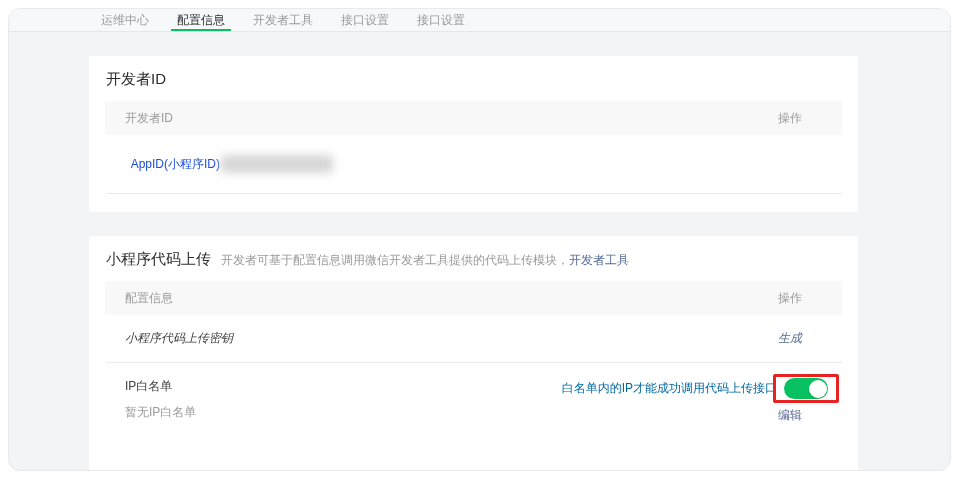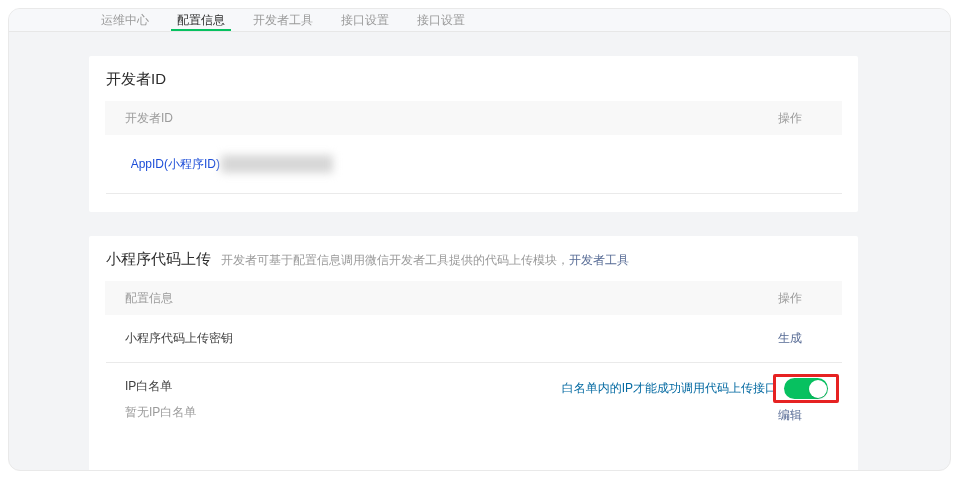--- a/index.html
+++ b/index.html
@@ -42,21 +42,21 @@
     background:#d7d7d7; filter:blur(4px); }
 
   .row-appsecret { height:50px; justify-content:space-between; }
   .action-group { display:flex; align-items:center; gap:5px; }
   .link { color:var(--link); font-size:12px; cursor:pointer; text-decoration:none; }
   .q-icon { width:14px; height:14px; border-radius:50%; border:1px solid #b9b9b9;
     color:#a9a9a9; font-size:10px; line-height:12px; display:flex; align-items:center;
     justify-content:center; cursor:pointer; }
   .card1-pad { height:18px; }
 
-  .row-uploadkey { height:47px; justify-content:space-between; }
+  .row-uploadkey { height:47px; justify-content:space-between;font-style:italic; }
 
   .row-whitelist { padding:0 0 0 20px; height:72px; justify-content:space-between;
     align-items:stretch; }
   .wl-left { display:flex; flex-direction:column; justify-content:center; gap:9px; }
   .wl-label { color:#404040; }
   .wl-empty { color:#9b9b9b; }
   .wl-right { display:flex; flex-direction:column; align-items:flex-end;
     justify-content:center; gap:4px; }
   .wl-note-line { display:flex; align-items:center; padding-right:3px; }
   .wl-note { font-size:12px; color:#0369a1; white-space:nowrap; }

